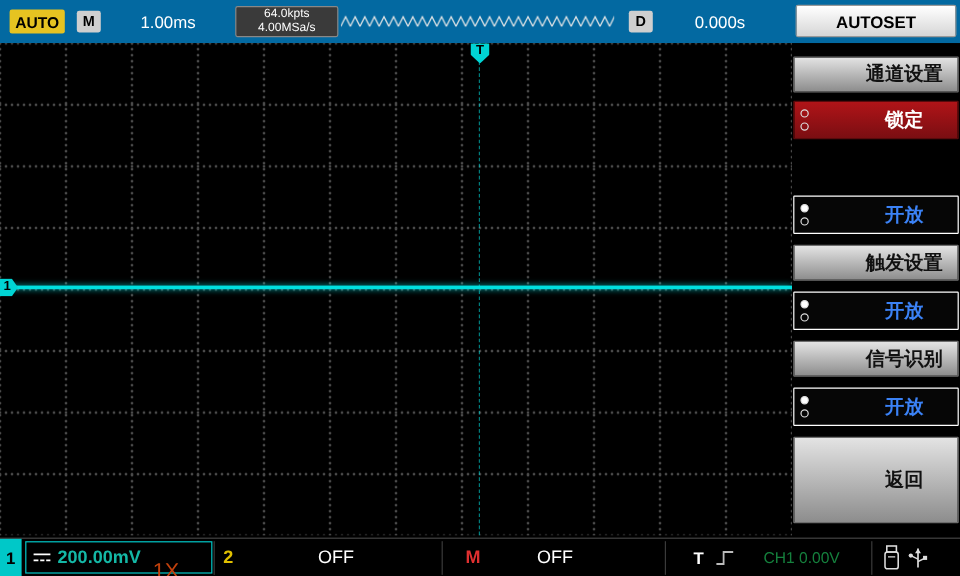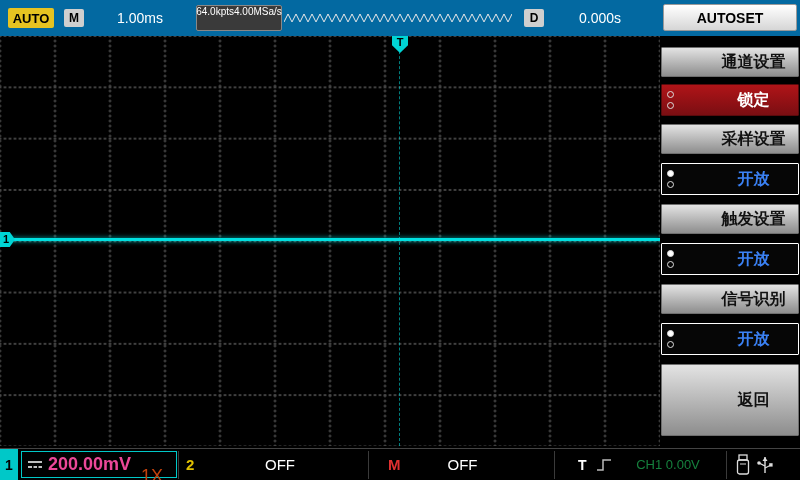--- a/index.html
+++ b/index.html
@@ -24,21 +24,21 @@
   }
   .m-badge { left:64px; }
   .d-badge { left:524px; }
   .tb-text { position:absolute; top:10px; color:#fff; font-size:14px; text-align:center; }
   .timebase-value { left:100px; width:80px; }
   .delay-value { left:558px; width:84px; }
   .mem-box {
     position:absolute; left:196px; top:5px; width:86px; height:26px;
     background:#3a3a3a; border:1px solid #888; border-radius:2px;
     color:#fff; font-size:10px; line-height:12px; text-align:center;
-    display:flex; flex-direction:row; justify-content:center;
+    display:flex; flex-direction:column; justify-content:center;
   }
   .wave-preview { position:absolute; left:284px; top:10px; }
   .autoset-btn {
     position:absolute; left:663px; top:4px; width:134px; height:27px;
     background:linear-gradient(#ffffff,#d6d6d6); border:1px solid #999; border-radius:2px;
     color:#000; font-weight:bold; font-size:14px;
     display:flex; align-items:center; justify-content:center; cursor:pointer;
   }
 
   
@@ -95,21 +95,21 @@
   .ch-badge {
     position:absolute; left:0; top:0; width:18px; height:32px;
     background:#00c8c8; color:#000; font-weight:bold; font-size:14px;
     display:flex; align-items:center; justify-content:center; cursor:pointer;
   }
   .ch1-box {
     position:absolute; left:21px; top:2px; width:156px; height:27px;
     border:1px solid #00c8c8; display:flex; align-items:center; padding-left:5px;
     cursor:pointer;
   }
-  .ch1-scale { color:#ec4899; font-weight:bold; font-size:18px; margin-left:5px; }
+  .ch1-scale { color:#14b8a6; font-weight:bold; font-size:15px; margin-left:5px; }
   .ch1-probe { color:#c2410c; font-size:18px; margin-left:10px;margin-top:23px; }
   .sb-text { position:absolute; top:0; height:32px; line-height:32px; }
   .ch2-badge-txt { left:186px; color:#e0c000; font-weight:bold; font-size:15px; cursor:pointer; }
   .ch2-off { left:210px; width:140px; text-align:center; color:#fff; font-size:15px; }
   .m-badge-txt { left:388px; color:#e03030; font-weight:bold; font-size:15px; }
   .m-off { left:400px; width:125px; text-align:center; color:#fff; font-size:15px; }
   .t-badge-txt { left:578px; color:#fff; font-weight:bold; font-size:14px; }
   .slope-icon { position:absolute; left:596px; top:8px; }
   .trig-src { left:616px; width:104px; text-align:center; color:#15803d; font-size:13px; }
   .sb-icon { position:absolute; top:5px; }
@@ -151,23 +151,20 @@
     <div class="menu-btn gray" style="top:11px; height:30px;">
       <span>通道设置</span>
     </div>
     <div class="menu-btn red" style="top:48px; height:32px;">
       <span class="radios">
         <span class="radio-dot"></span>
         <span class="radio-dot"></span>
       </span>
       <span>锁定</span>
     </div>
-    <div class="menu-btn gray" style="top:88px; height:30px;">
-      <span>采样设置</span>
-    </div>
     <div class="menu-btn dark" style="top:127px; height:32px;">
       <span class="radios">
         <span class="radio-dot filled"></span>
         <span class="radio-dot"></span>
       </span>
       <span>开放</span>
     </div>
     <div class="menu-btn gray" style="top:168px; height:30px;">
       <span>触发设置</span>
     </div>

